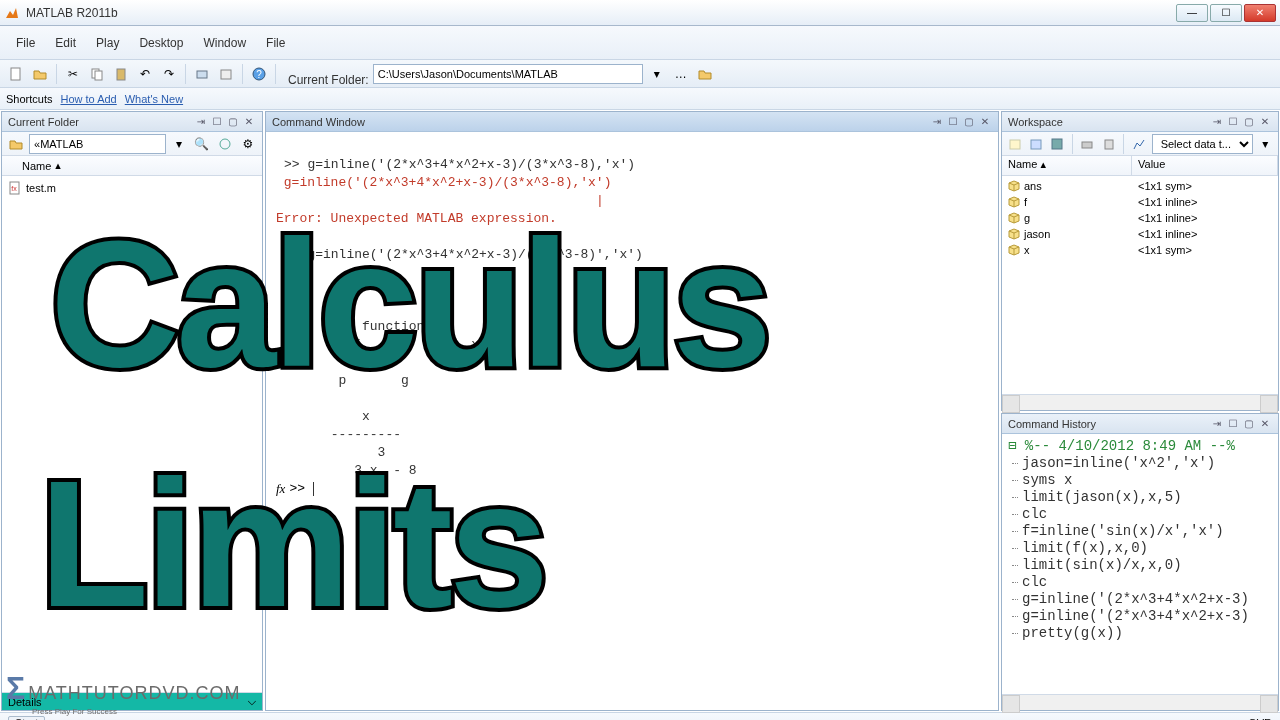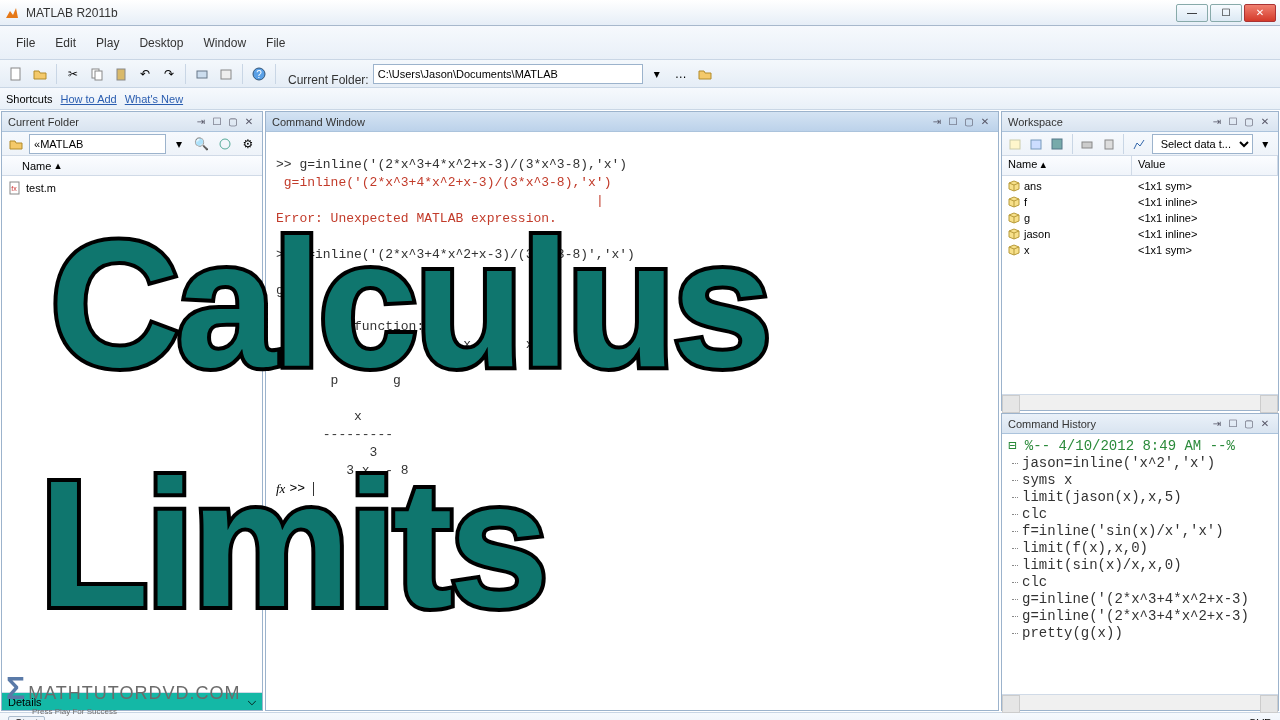--- a/index.html
+++ b/index.html
@@ -29,21 +29,21 @@
 .right-col { width: 280px; display: flex; flex-direction: column; }
 .cf-toolbar { height: 24px; border-bottom: 1px solid #d0dae7; display: flex; align-items: center; padding: 0 4px; gap: 3px; background: linear-gradient(#f6f9fd,#eef3f9); }
 .cf-folder { flex: 1; height: 20px; border: 1px solid #9cb3cc; background: #fff; display: flex; align-items: center; padding: 0 4px; font-size: 11px; }
 .cf-header { height: 20px; border-bottom: 1px solid #d0dae7; display: flex; align-items: center; padding: 0 6px; background: linear-gradient(#fbfdff,#f0f4fa); font-size: 11px; }
 .cf-body { flex: 1; padding: 4px 6px; font-size: 11px; }
 .file-row { display: flex; align-items: center; gap: 4px; padding: 1px 0; }
 .details-bar { height: 18px; border-top: 1px solid #d0dae7; background: #14b8a6; padding: 0 6px; font-size: 11px; display: flex; align-items: center; }
 .details-bar .spacer { flex: 1; }
 .cmd-body { flex: 1; padding: 6px 10px; font-family: Consolas, "Courier New", monospace; font-size: 13px; line-height: 18px; white-space: pre; overflow: hidden; position: relative; }
 .cmd-body .err { color: #c23b2a; }
-.cmd-body .echo { color: #333; }
+.cmd-body .echo { color: #333; margin-left: 8px; }
 .prompt-line { display: flex; align-items: center; }
 .fx { font-style: italic; font-family: "Times New Roman", serif; margin-right: 4px; }
 .ws-toolbar { height: 24px; border-bottom: 1px solid #d0dae7; background: linear-gradient(#f6f9fd,#eef3f9); display: flex; align-items: center; padding: 0 4px; gap: 4px; }
 .ws-select { height: 20px; border: 1px solid #9cb3cc; background: #fff; font-size: 11px; padding: 0 4px; width: 110px; }
 .ws-header { height: 20px; border-bottom: 1px solid #d0dae7; display: flex; background: linear-gradient(#fbfdff,#f0f4fa); font-size: 11px; }
 .ws-header > div { padding: 2px 6px; border-right: 1px solid #d0dae7; }
 .ws-col-name { width: 130px; }
 .ws-col-val { flex: 1; }
 .ws-body { flex: 1; padding: 2px 0; font-size: 11px; overflow: hidden; }
 .ws-row { display: flex; height: 16px; align-items: center; }

